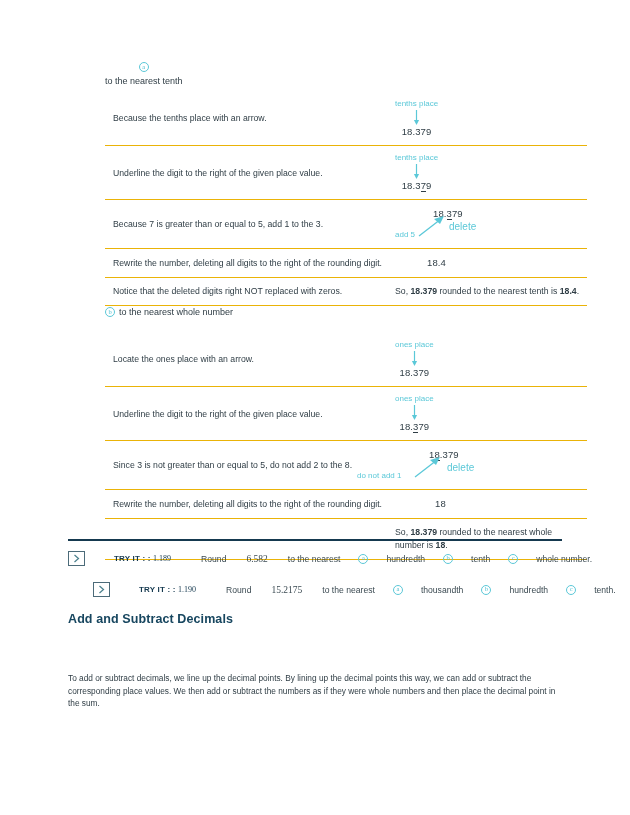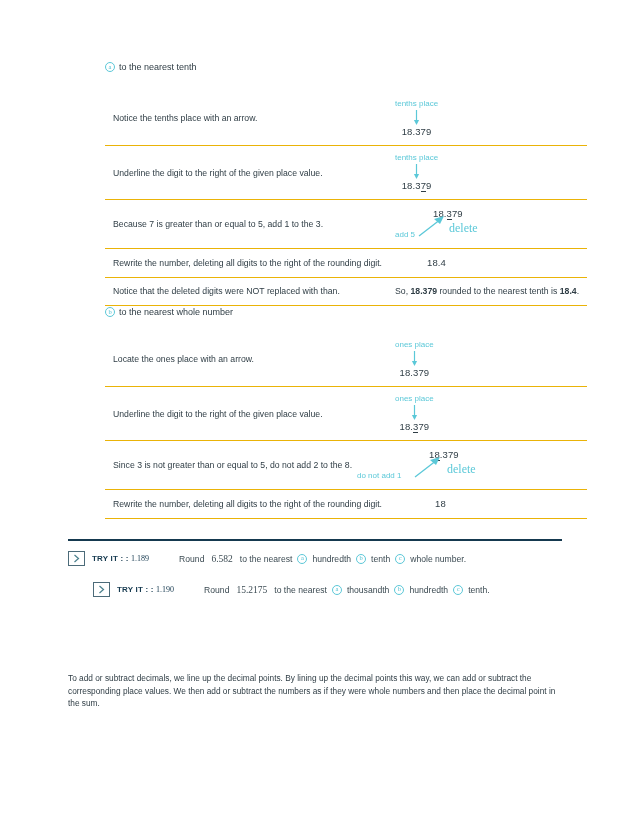--- a/index.html
+++ b/index.html
@@ -125,23 +125,22 @@
   .diag .numline {
     position: absolute;
     left: 38px;
     top: 0;
     font-size: 9.5px;
     white-space: nowrap;
   }
   .diag .t-delete {
     position: absolute;
     color: #5bc8d8;
-    font-size: 12px;
-    white-space: nowrap;
-    font-family: Liberation Serif, serif;
+    font-size: 10px;
+    white-space: nowrap;
   }
   .diag .t-add {
     position: absolute;
     color: #5bc8d8;
     font-size: 8px;
     white-space: nowrap;
   }
   .diag .diagsvg {
     position: absolute;
     left: 22px;
@@ -170,38 +169,38 @@
     display: flex;
     align-items: center;
     justify-content: center;
     flex: none;
     box-sizing: border-box;
   }
   .tryit-label {
     font-size: 8px;
     font-weight: bold;
     color: #15394f;
-    margin-left: 7px;
+    margin-left: 29px;
     white-space: nowrap;
     letter-spacing: .2px;
   }
   .tryit-label .idnum {
     font-weight: normal;
     font-family: "Liberation Serif", serif;
     font-size: 8px;
     letter-spacing: 0;
   }
   .tryit-body {
     margin-left: 30px;
     font-size: 8.6px;
     color: #3b4a52;
     white-space: nowrap;
     display: flex;
     align-items: center;
-    gap: 5px;
+    gap: 18px;
   }
   .mathnum {
     font-family: "Liberation Serif", serif;
     font-size: 9.5px;
     padding: 0 2px;
   }
 
   
   .sect-head {
     position: absolute;
@@ -220,29 +219,29 @@
     color: #2f3d45;
     text-align: left;
   }
 </style>
 </head>
 <body>
 
 <div class="page">
 
 
-  <div class="part-line" style="top:62px; left:105px;">
+  <div class="part-line" style="top:62px; left:105px;flex-direction:column;">
     <span class="circled">a</span>
     <span>to the nearest tenth</span>
   </div>
 
   <table class="steptable" style="top:92px;">
     <tbody>
       <tr>
-        <td class="col-left">Notice the tenths place with an arrow.</td>
+        <td class="col-left">Because the tenths place with an arrow.</td>
         <td class="col-right">
           <span class="ann">
             <span class="ann-label">tenths place</span>
             <svg class="varrow" viewBox="0 0 9 15">
               <line x1="4.5" y1="0" x2="4.5" y2="11" stroke="#5bc8d8" stroke-width="1.2"></line>
               <polygon points="4.5,15 1.9,10 7.1,10" fill="#5bc8d8"></polygon>
             </svg>
             <span class="num">18.379</span>
           </span>
         </td>
@@ -274,21 +273,21 @@
           </div>
         </td>
       </tr>
       <tr>
         <td class="col-left">Rewrite the number, deleting all digits to the right of the rounding digit.</td>
         <td class="col-right">
           <span class="num" style="padding-left:32px;">18.4</span>
         </td>
       </tr>
       <tr>
-        <td class="col-left">Notice that the deleted digits were NOT replaced with than.</td>
+        <td class="col-left">Notice that the deleted digits right NOT replaced with zeros.</td>
         <td class="col-right">
           <span class="conclusion"><span>So, </span><b>18.379</b><span> rounded to the nearest tenth is </span><b>18.4</b><span>.</span></span>
         </td>
       </tr>
     </tbody>
   </table>
 
   <div class="part-line" style="top:307px; left:105px;align-items:center;">
     <span class="circled">b</span>
     <span>to the nearest whole number</span>
@@ -333,20 +332,26 @@
             </svg>
             <span class="t-add" style="left:-38px; top:22px;">do not add 1</span>
             <span class="t-delete" style="left:52px; top:13px;">delete</span>
           </div>
         </td>
       </tr>
       <tr>
         <td class="col-left">Rewrite the number, deleting all digits to the right of the rounding digit.</td>
         <td class="col-right">
           <span class="num" style="padding-left:40px;">18</span>
+        </td>
+      </tr>
+      <tr>
+        <td class="col-left"></td>
+        <td class="col-right">
+          <span class="conclusion"><span>So, </span><b>18.379</b><span> rounded to the nearest whole number is </span><b>18</b><span>.</span></span>
         </td>
       </tr>
     </tbody>
   </table>
 
   <div class="rule-dark" style="top:539px;"></div>
 
   <div class="tryit" style="top:551px;">
     <div class="chevbox">
       <svg width="7" height="9" viewBox="0 0 7 9">
@@ -380,15 +385,16 @@
       <span>to the nearest</span>
       <span class="circled">a</span>
       <span>thousandth</span>
       <span class="circled">b</span>
       <span>hundredth</span>
       <span class="circled">c</span>
       <span>tenth.</span>
     </div>
   </div>
 
+  <div class="sect-head" style="top:612px;">Add and Subtract Decimals</div>
   <div class="sect-body" style="top:632px;margin-top:40px;">To add or subtract decimals, we line up the decimal points. By lining up the decimal points this way, we can add or subtract the corresponding place values. We then add or subtract the numbers as if they were whole numbers and then place the decimal point in the sum.</div>
 
 </div>
 
 </body></html>

